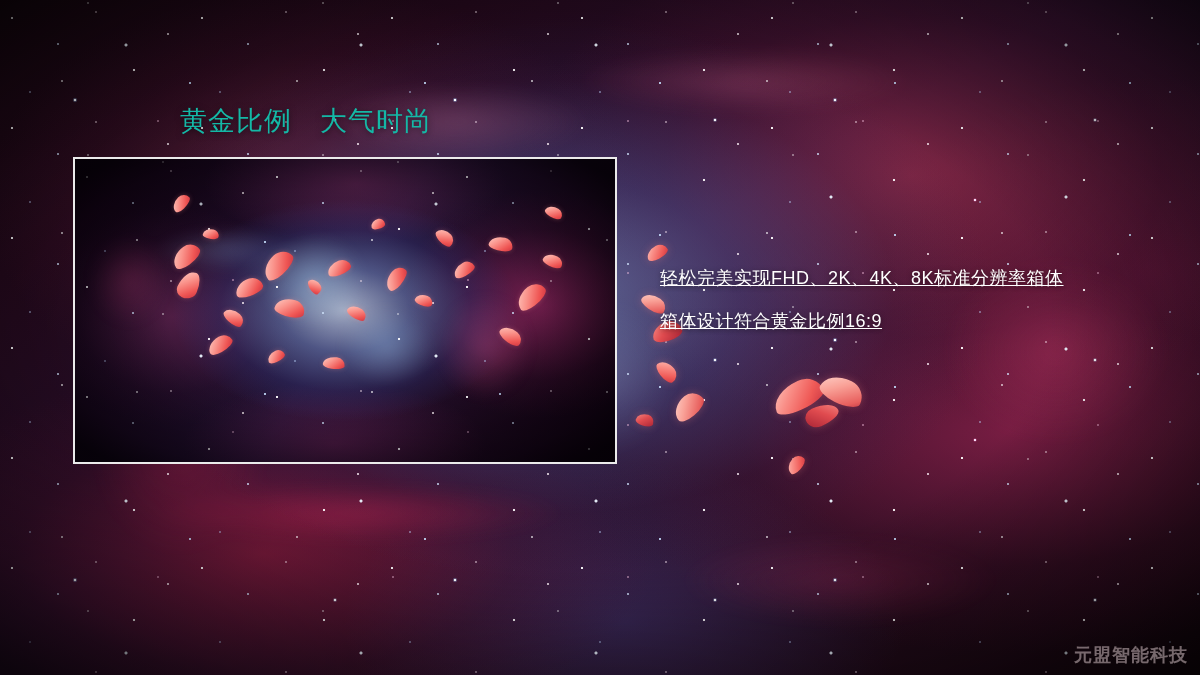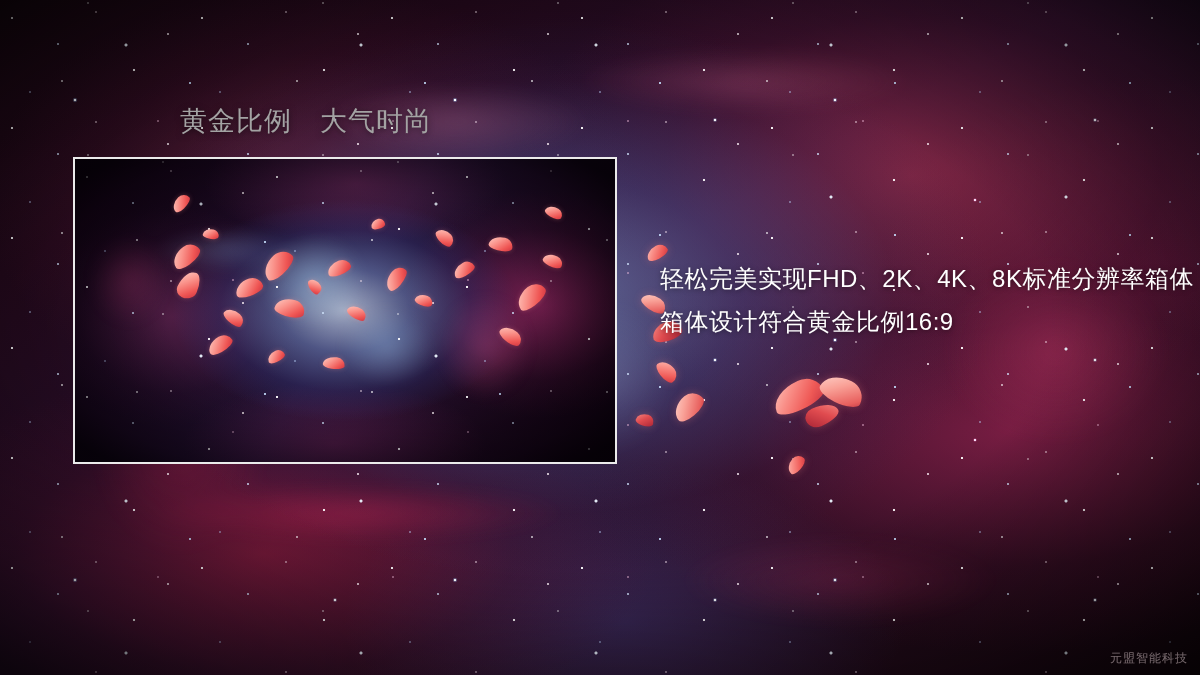--- a/index.html
+++ b/index.html
@@ -135,48 +135,50 @@
     border-radius: 60% 40% 58% 42% / 72% 64% 36% 28%;
     background: linear-gradient(135deg, #ffd2c9 0%, #fa948c 38%, #ef5654 72%, #c92f3e 100%);
     box-shadow: 0 0 5px rgba(255,140,140,0.28);
   }
 
   
   #title {
     position: absolute;
     left: 180px;
     top: 103px;
-    color: #a3a3a3;
+    color: #14b8a6;
     font-size: 27px;
     letter-spacing: 1px;
     white-space: pre;
     text-shadow: 0 1px 6px rgba(0,0,0,0.55);
   }
   #body-text {
     position: absolute;
     left: 660px;
     top: 257px;
     width: 520px;
   }
   #body-text .line {
     color: #ffffff;
-    font-size: 24px;
+    font-size: 18px;
     line-height: 43px;
     letter-spacing: 0.5px;
     white-space: pre;
     text-shadow: 0 1px 5px rgba(0,0,0,0.5);
+    text-decoration: underline;
   }
   #watermark {
     position: absolute;
     right: 12px;
     bottom: 8px;
     color: rgba(225,205,210,0.50);
-    font-size: 12px;
+    font-size: 18px;
     letter-spacing: 1px;
     white-space: pre;
+    font-weight: bold;
   }
 </style>
 </head>
 <body>
 
 <div id="slide">
 
   <div class="bg-layer bg-base"></div>
   <div class="bg-layer bg-filaments"></div>
   <div class="bg-layer stars-a"></div>

